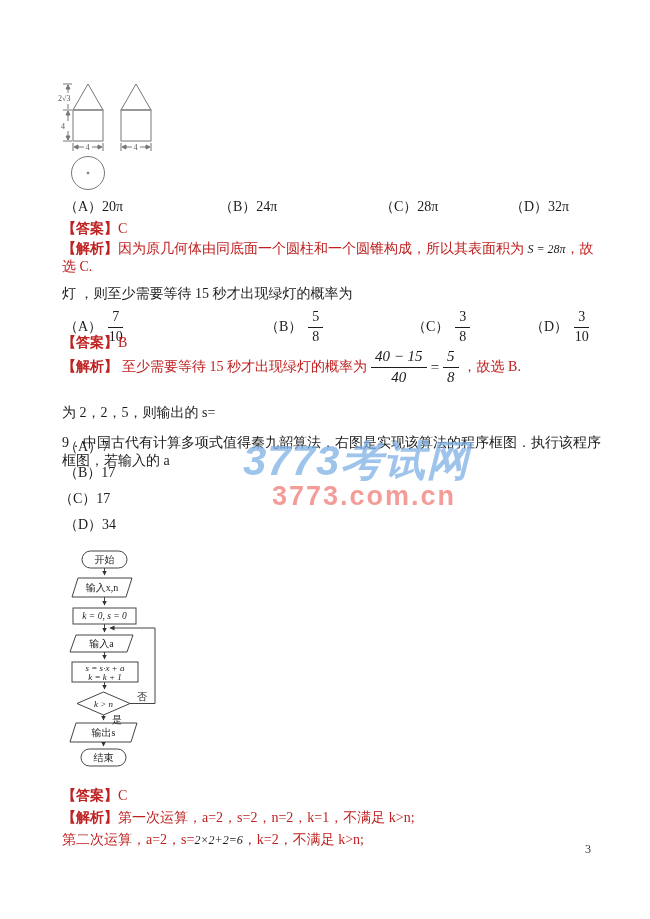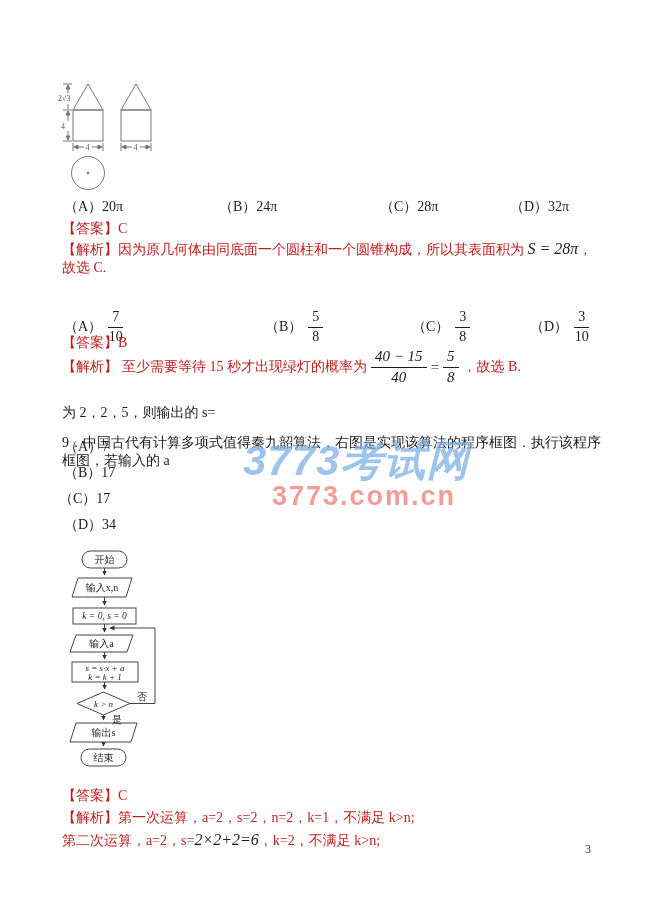--- a/index.html
+++ b/index.html
@@ -4,22 +4,22 @@
 <style>
   html,body{margin:0;padding:0;background:#e8e8e8;}
   .page{
     position:relative;width:650px;height:919px;margin:0 auto;background:#ffffff;
     font-family:"Liberation Serif","DejaVu Serif",serif;color:#1c1c1c;font-size:14px;
     overflow:hidden;
     padding-left:46px;
   }
   .abs{position:absolute;}
   .red{color:#bf2020;}
-  .math{font-style:italic;font-size:16px;font-family:"Liberation Serif","DejaVu Serif",serif;}
-  .lbl{color:#bf2020;font-weight:normal;}
+  .math{font-style:italic;font-size:12px;font-family:"Liberation Serif","DejaVu Serif",serif;}
+  .lbl{color:#bf2020;font-weight:bold;}
   
   .optA1{left:64px;}  .optB1{left:219px;} .optC1{left:380px;} .optD1{left:510px;}
   
   .frac{display:inline-block;text-align:center;vertical-align:middle;line-height:1.15;font-size:14px;}
   .frac .num{display:block;border-bottom:1px solid #1c1c1c;padding:0 4px 1px;}
   .frac .den{display:block;padding-top:1px;}
   .fracline{display:flex;align-items:center;gap:4px;}
   .q8opt{display:flex;align-items:center;gap:6px;height:40px;}
   .solmath{font-size:15px;}
   
@@ -93,20 +93,21 @@
     <span class="abs optD1" style="top:198px;">（D）32π</span>
   </div>
 
   <div class="abs" style="left:62px;top:220px;">
     <span class="lbl">【答案】</span><span class="red">C</span>
   </div>
   <div class="abs" style="left:62px;top:240px;width:540px;">
     <span class="lbl">【解析】</span><span class="red">因为原几何体由同底面一个圆柱和一个圆锥构成，所以其表面积为 </span><span class="math">S = 28π</span><span class="red">，故选 C.</span>
   </div>
 
+  <div class="abs" style="left:62px;top:285px;width:545px;">灯 ，则至少需要等待 15 秒才出现绿灯的概率为</div>
 
   <div>
     <div class="abs q8opt" style="left:64px;top:293px;margin-top:14px;">
       <span>（A）</span>
       <span class="frac">
           <span class="num">7</span>
           <span class="den">10</span>
         </span>
     </div>
     <div class="abs q8opt" style="left:265px;top:293px;margin-top:14px;">

